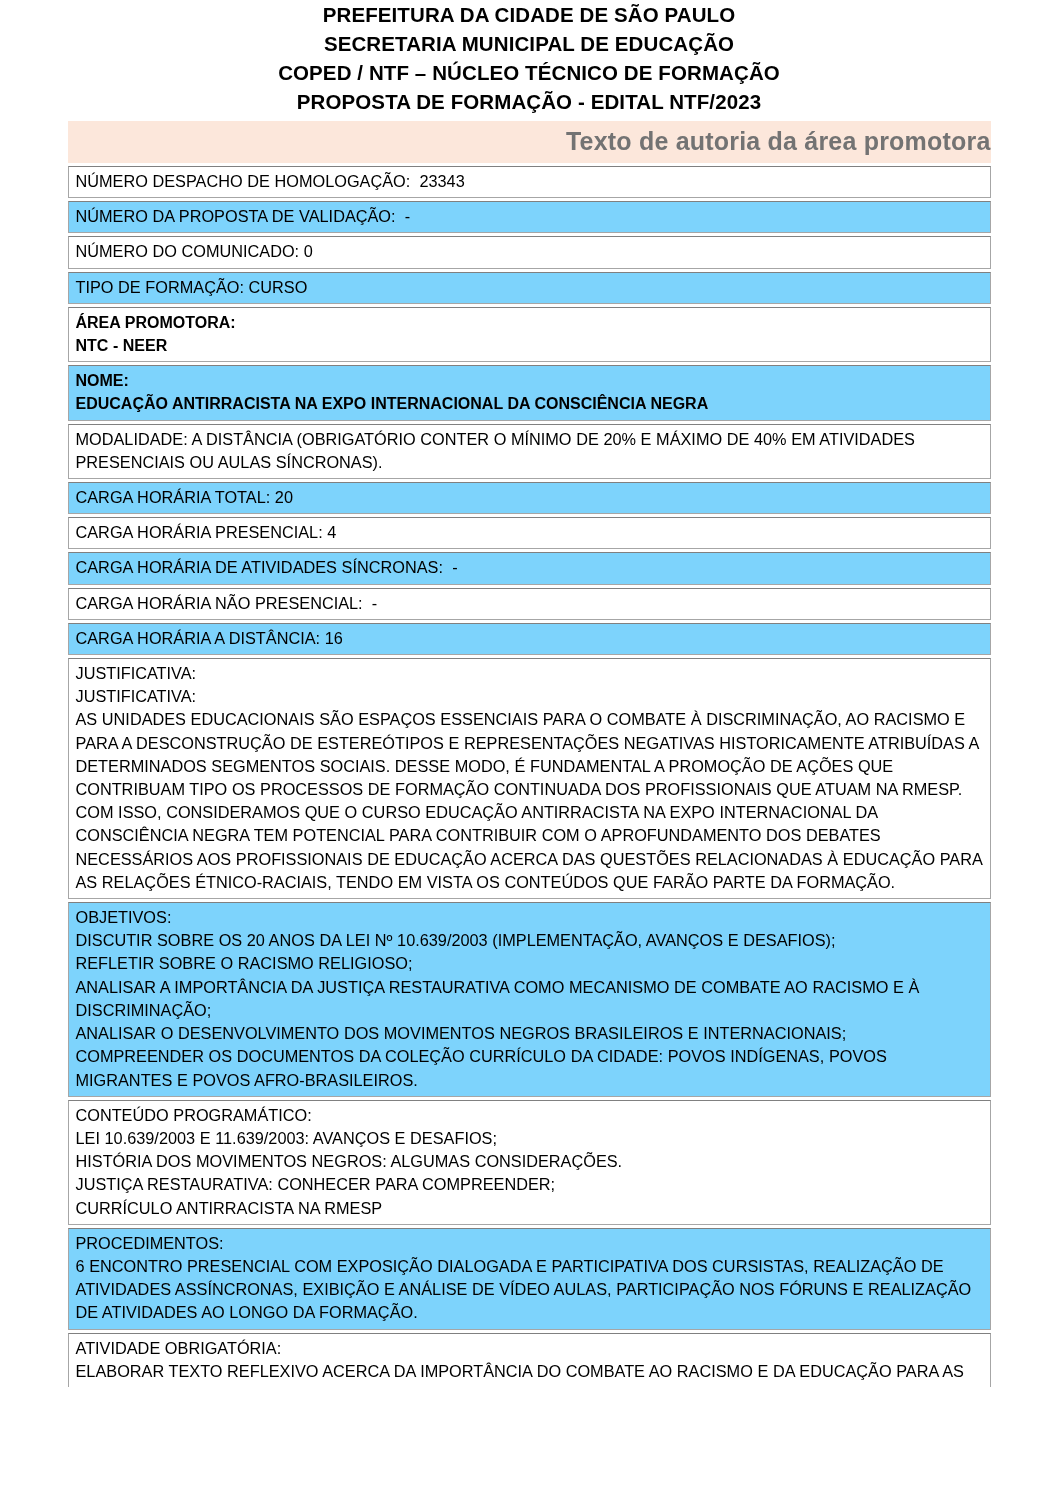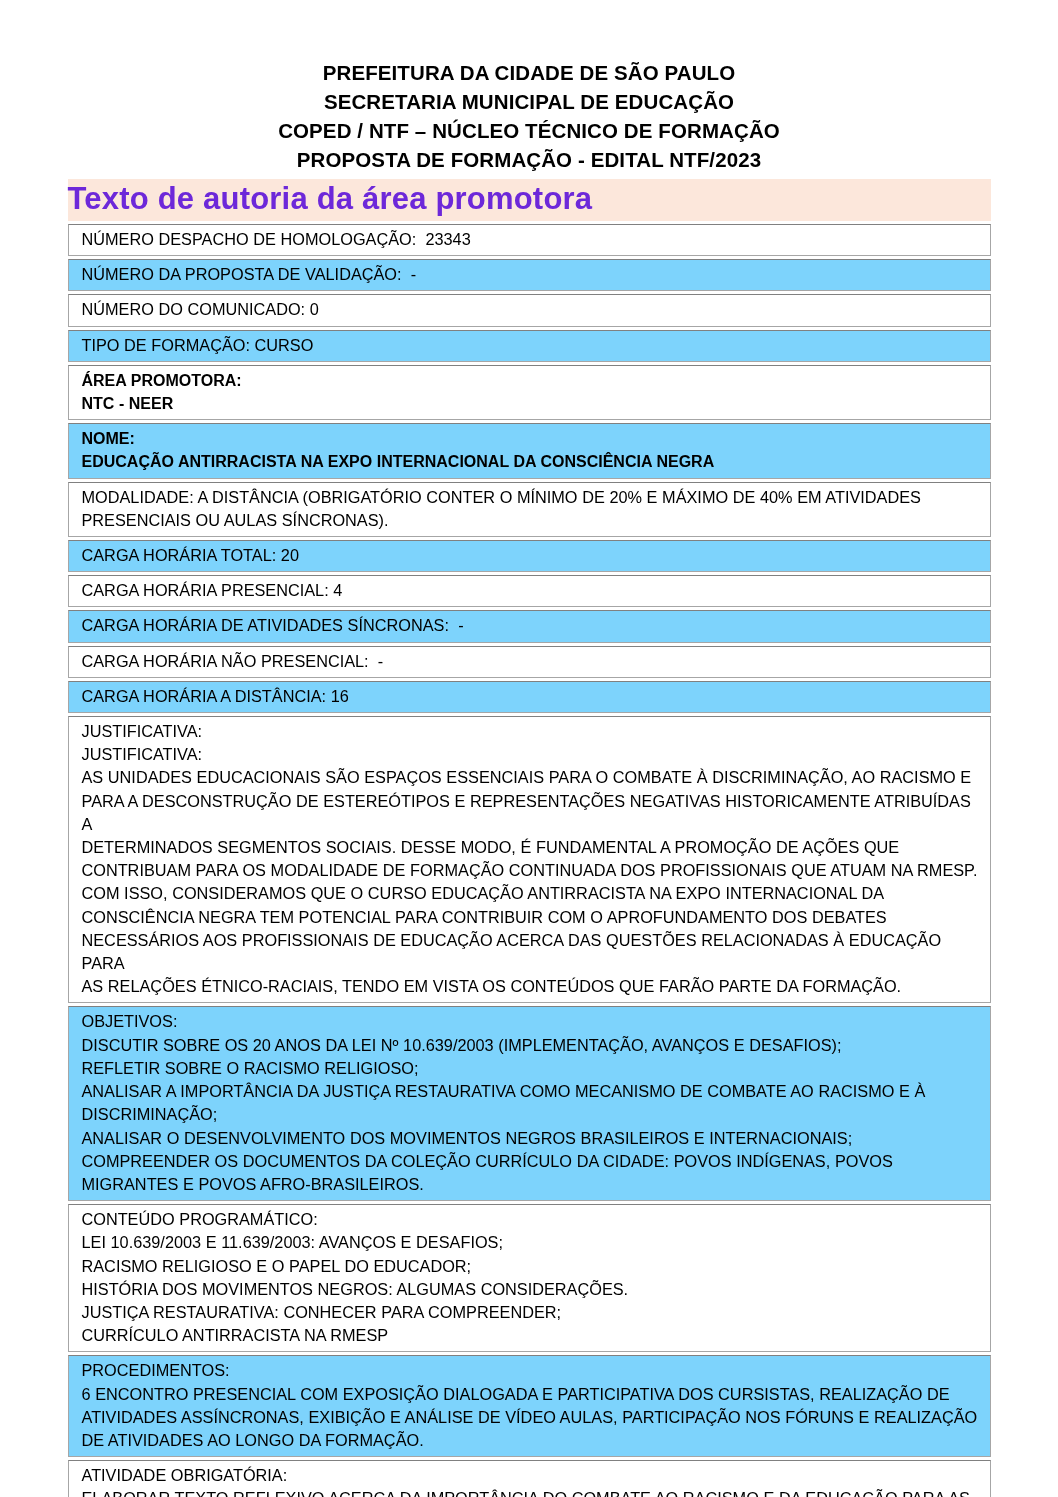--- a/index.html
+++ b/index.html
@@ -15,50 +15,49 @@
     overflow: hidden;
   }
   .page {
     position: relative;
     width: 1058px;
     height: 1497px;
     background: #ffffff;
     box-sizing: border-box;
   }
   .header {
-    padding-top: 58px;
     text-align: center;
   }
   .header-line {
     font-size: 20.5px;
     font-weight: bold;
     letter-spacing: 0.1px;
     line-height: 29px;
     color: #000000;
     white-space: nowrap;
   }
   .table-wrap {
     margin: 5px auto 0 auto;
     width: 923px;
   }
   .banner {
     background: #FCE7DB;
-    text-align: left;
+    text-align: right;
     padding: 5px 0 7px 0;
-    font-size: 31px;
+    font-size: 25px;
     font-weight: bold;
-    color: #6d28d9;
+    color: #737373;
     letter-spacing: 0.2px;
     line-height: 30px;
   }
   .row {
     border: 1px solid #A6A6A6;
     border-top: 1px solid #808080;
     box-sizing: border-box;
-    padding: 3px 6px 4px 13px;
+    padding: 3px 6px 4px 7px;
     margin-top: 3px;
     font-size: 16.3px;
     line-height: 23.2px;
     color: #000000;
     background: #ffffff;
     word-spacing: 0.1px;
   }
   .row.shaded {
     background: #7dd3fc;
   }
@@ -141,42 +140,41 @@
     <div class="row shaded">
       <span class="line">CARGA HORÁRIA A DISTÂNCIA: 16</span>
     </div>
 
     <div class="row">
       <span class="line">JUSTIFICATIVA:</span>
       <span class="line">JUSTIFICATIVA:</span>
       <span class="line">AS UNIDADES EDUCACIONAIS SÃO ESPAÇOS ESSENCIAIS PARA O COMBATE À DISCRIMINAÇÃO, AO RACISMO E</span>
       <span class="line">PARA A DESCONSTRUÇÃO DE ESTEREÓTIPOS E REPRESENTAÇÕES NEGATIVAS HISTORICAMENTE ATRIBUÍDAS A</span>
       <span class="line">DETERMINADOS SEGMENTOS SOCIAIS. DESSE MODO, É FUNDAMENTAL A PROMOÇÃO DE AÇÕES QUE</span>
-      <span class="line">CONTRIBUAM PARA OS MODALIDADE DE FORMAÇÃO CONTINUADA DOS PROFISSIONAIS QUE ATUAM NA RMESP.</span>
+      <span class="line">CONTRIBUAM TIPO OS PROCESSOS DE FORMAÇÃO CONTINUADA DOS PROFISSIONAIS QUE ATUAM NA RMESP.</span>
       <span class="line">COM ISSO, CONSIDERAMOS QUE O CURSO EDUCAÇÃO ANTIRRACISTA NA EXPO INTERNACIONAL DA</span>
       <span class="line">CONSCIÊNCIA NEGRA TEM POTENCIAL PARA CONTRIBUIR COM O APROFUNDAMENTO DOS DEBATES</span>
       <span class="line">NECESSÁRIOS AOS PROFISSIONAIS DE EDUCAÇÃO ACERCA DAS QUESTÕES RELACIONADAS À EDUCAÇÃO PARA</span>
       <span class="line">AS RELAÇÕES ÉTNICO-RACIAIS, TENDO EM VISTA OS CONTEÚDOS QUE FARÃO PARTE DA FORMAÇÃO.</span>
     </div>
 
     <div class="row shaded">
       <span class="line">OBJETIVOS:</span>
       <span class="line">DISCUTIR SOBRE OS 20 ANOS DA LEI Nº 10.639/2003 (IMPLEMENTAÇÃO, AVANÇOS E DESAFIOS);</span>
       <span class="line">REFLETIR SOBRE O RACISMO RELIGIOSO;</span>
       <span class="line">ANALISAR A IMPORTÂNCIA DA JUSTIÇA RESTAURATIVA COMO MECANISMO DE COMBATE AO RACISMO E À</span>
       <span class="line">DISCRIMINAÇÃO;</span>
       <span class="line">ANALISAR O DESENVOLVIMENTO DOS MOVIMENTOS NEGROS BRASILEIROS E INTERNACIONAIS;</span>
       <span class="line">COMPREENDER OS DOCUMENTOS DA COLEÇÃO CURRÍCULO DA CIDADE: POVOS INDÍGENAS, POVOS</span>
       <span class="line">MIGRANTES E POVOS AFRO-BRASILEIROS.</span>
     </div>
 
     <div class="row">
       <span class="line">CONTEÚDO PROGRAMÁTICO:</span>
       <span class="line">LEI 10.639/2003 E 11.639/2003: AVANÇOS E DESAFIOS;</span>
-      <span class="line">RACISMO RELIGIOSO E O PAPEL DO EDUCADOR;</span>
       <span class="line">HISTÓRIA DOS MOVIMENTOS NEGROS: ALGUMAS CONSIDERAÇÕES.</span>
       <span class="line">JUSTIÇA RESTAURATIVA: CONHECER PARA COMPREENDER;</span>
       <span class="line">CURRÍCULO ANTIRRACISTA NA RMESP</span>
     </div>
 
     <div class="row shaded">
       <span class="line">PROCEDIMENTOS:</span>
       <span class="line">6 ENCONTRO PRESENCIAL COM EXPOSIÇÃO DIALOGADA E PARTICIPATIVA DOS CURSISTAS, REALIZAÇÃO DE</span>
       <span class="line">ATIVIDADES ASSÍNCRONAS, EXIBIÇÃO E ANÁLISE DE VÍDEO AULAS, PARTICIPAÇÃO NOS FÓRUNS E REALIZAÇÃO</span>
       <span class="line">DE ATIVIDADES AO LONGO DA FORMAÇÃO.</span>

